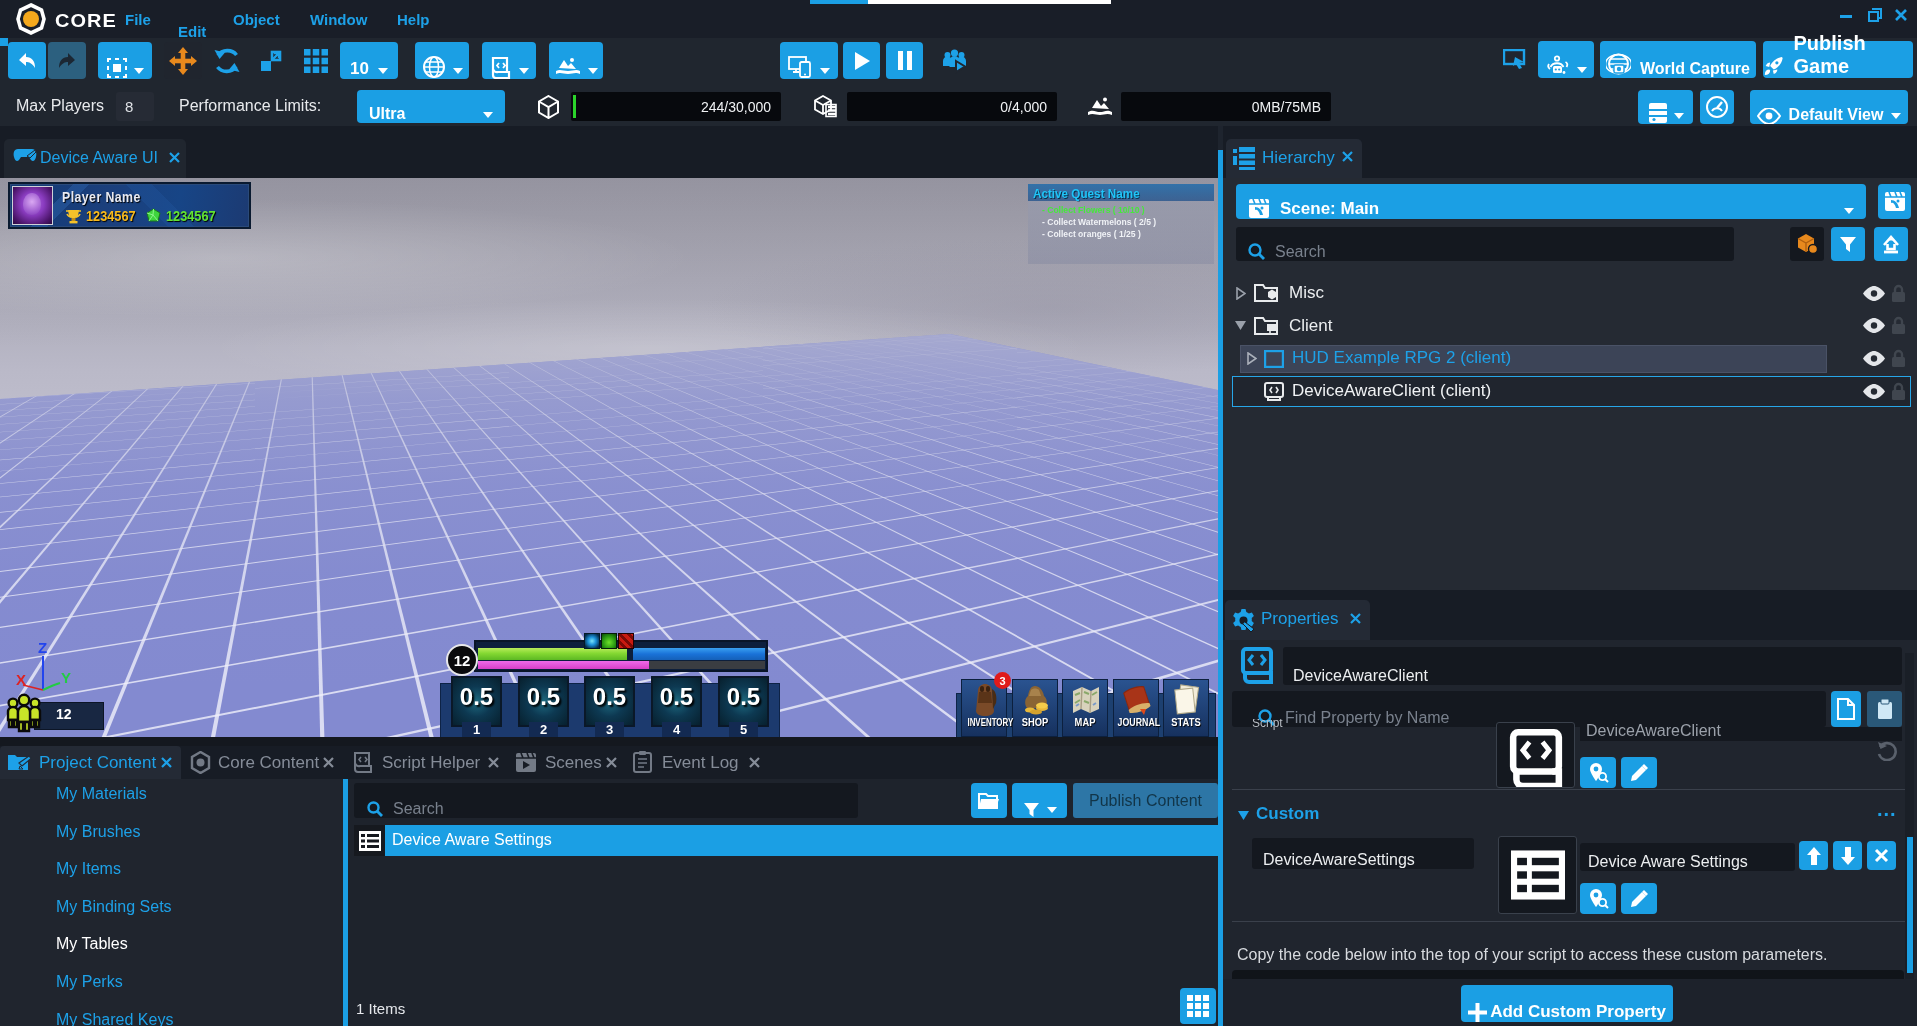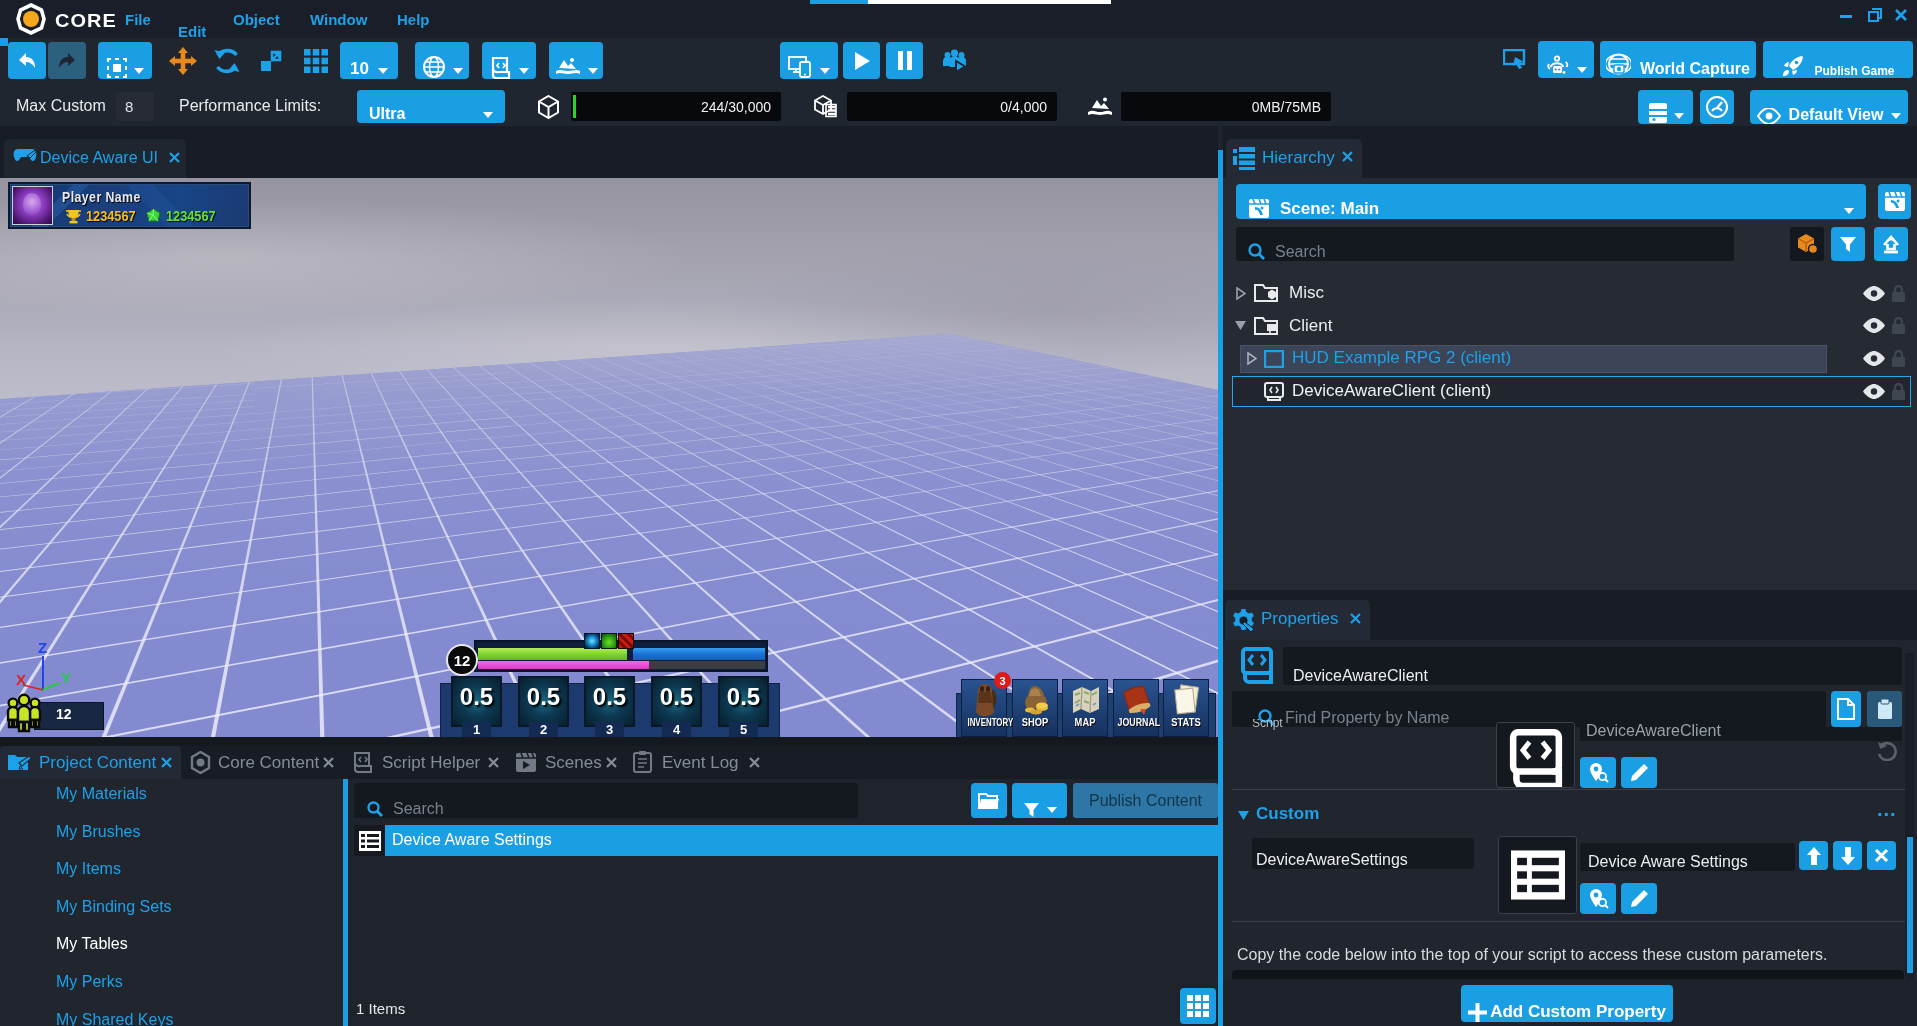--- a/index.html
+++ b/index.html
@@ -204,25 +204,25 @@
 <span class="wtxt" style="font-size:16px">World Capture</span>
   </div>
 <div class="a blue row" style="left:1763px;top:41px;width:150px;height:37px;justify-content:center;gap:9px">
 <svg width="24" height="24" viewBox="0 0 24 24">
       <g fill="#fff">
         <path d="M21 2 C15 3 10 7 8 12 L12 16 C17 14 21 9 22 3 Z"></path>
         <path d="M7 13 L3 12 C4 9 6 8 8 8 Z M11 17 L12 21 C15 20 16 18 16 16 Z M2 22 C2 18 4 16 7 16 L8 17 C8 20 6 22 2 22 Z"></path>
         <circle cx="15.5" cy="8.5" r="1.8" fill="#1b9fe4"></circle>
       </g>
     </svg>
-<span class="wtxt" style="font-size:12px">Publish Game</span>
+<span class="wtxt" style="font-size:20px">Publish Game</span>
   </div>
 
 <div class="a" style="left:0;top:88px;width:1917px;height:38px;background:#20262f"></div>
-<div class="a" style="left:16px;top:97px;color:#e8eaed;font-size:16px">Max Custom</div>
+<div class="a" style="left:16px;top:97px;color:#e8eaed;font-size:16px">Max Players</div>
 <div class="a ctr" style="left:116px;top:92px;width:38px;height:29px;background:#262b35;border-radius:3px;color:#dfe2e6;font-size:15px;justify-content:flex-start;padding-left:9px">8</div>
 <div class="a" style="left:179px;top:97px;color:#e8eaed;font-size:16px">Performance Limits:</div>
 <div class="a blue row" style="left:357px;top:90px;width:148px;height:33px;justify-content:space-between;padding:0 12px">
 <span class="wtxt" style="font-size:16px">Ultra</span>
     <div class="car"></div>
   </div>
 
 <svg class="a" style="left:537px;top:95px" width="23" height="24" viewBox="0 0 23 24">
     <path d="M11.5 1 L21 6.5 V17.5 L11.5 23 L2 17.5 V6.5 Z M2 6.5 L11.5 12 L21 6.5 M11.5 12 V23" fill="none" stroke="#fff" stroke-width="2"></path>
   </svg>
@@ -432,20 +432,29 @@
         <rect x="4.5" y="13" width="8" height="2.4" fill="#f5c22a"></rect>
       </svg>
   <div class="a" style="left:76px;top:23px;color:#f8ba1c;font-size:15px;font-weight:bold;transform:scaleX(.85);transform-origin:left;text-shadow:1px 1px 1px #000">1234567</div>
   <svg class="a" style="left:135px;top:24px" width="17" height="16" viewBox="0 0 17 16">
         <path d="M8.5 1 L15 5 L13 13 L4 13 L2 5 Z" fill="#3ed43e" stroke="#1a7a1a" stroke-width="1"></path>
         <path d="M8.5 1 L8 7 L13 13 M8 7 L4 13 M8 7 L2 5" stroke="#8af58a" stroke-width="1" fill="none"></path>
       </svg>
   <div class="a" style="left:156px;top:23px;color:#62e432;font-size:15px;font-weight:bold;transform:scaleX(.85);transform-origin:left;text-shadow:1px 1px 1px #000">1234567</div>
  </div>
 
+ <div class="a" style="left:1028px;top:6px;width:186px;height:80px">
+  <div class="a" style="left:0;top:0;width:186px;height:17px;background:linear-gradient(180deg,rgba(40,110,170,.9),rgba(30,80,140,.75));padding-left:5px">
+   <span style="color:#20c4f8;font-weight:bold;font-size:13px;text-shadow:1px 1px 0 #083048;display:inline-block;transform:scaleX(.9);transform-origin:left">Active Quest Name</span></div>
+  <div class="a" style="left:0;top:17px;width:186px;height:63px;background:linear-gradient(180deg,rgba(150,155,175,.55),rgba(130,135,160,.45));padding:4px 0 0 14px">
+   <div style="color:#46e83c;font-size:9px;font-weight:bold;margin-bottom:2px;transform:scaleX(.95);transform-origin:left">- Collect Flowers ( 10/10 )</div>
+   <div style="color:#f0f2f6;font-size:9px;font-weight:bold;margin-bottom:2px;transform:scaleX(.95);transform-origin:left">- Collect Watermelons ( 2/5 )</div>
+   <div style="color:#f0f2f6;font-size:9px;font-weight:bold;transform:scaleX(.95);transform-origin:left">- Collect oranges ( 1/25 )</div>
+  </div>
+ </div>
 
  <div class="a" style="left:474px;top:462px;width:294px;height:32px;background:#0d1f3c;border:2px solid #091528"></div>
  <div class="a" style="left:478px;top:470px;width:149px;height:12px;background:linear-gradient(180deg,#b8ec5a,#84d832 45%,#5cb823)"></div>
  <div class="a" style="left:633px;top:470px;width:132px;height:12px;background:linear-gradient(180deg,#3aa0f0,#1a72d8 50%,#1560b8)"></div>
  <div class="a" style="left:478px;top:483px;width:171px;height:8px;background:linear-gradient(180deg,#f06ae8,#d83fc8)"></div>
  <div class="a" style="left:649px;top:483px;width:116px;height:8px;background:#3a3d42"></div>
 
  <div class="a" style="left:584px;top:455px;width:16px;height:16px;background:radial-gradient(circle,#7ae4f8 0%,#1a90d8 40%,#052a48 85%);border:1px solid #041a28"></div>
  <div class="a" style="left:601px;top:455px;width:16px;height:16px;background:radial-gradient(circle at 50% 60%,#6ee02a 0%,#2a9a12 55%,#0a4a08 100%);border:1px solid #041a08"></div>
  <div class="a" style="left:618px;top:455px;width:16px;height:16px;background:repeating-linear-gradient(45deg,#c81a10 0 3px,#7a0a06 3px 6px);border:1px solid #200202"></div>
@@ -854,21 +863,21 @@
     <path d="M4 6 A8.5 8.5 0 1 1 3 13" fill="none" stroke="#5a616c" stroke-width="2.6"></path>
     <path d="M2 1 L4.5 8 L11 5 Z" fill="#5a616c"></path>
   </svg>
 <div class="a" style="left:1232px;top:789px;width:680px;height:1px;background:#3a404b"></div>
 
 <svg class="a" style="left:1237px;top:810px" width="13" height="11" viewBox="0 0 13 11">
     <path d="M1 1 H12 L6.5 10 Z" fill="#1da1e8"></path>
   </svg>
 <div class="a" style="left:1256px;top:804px;color:#1da1e8;font-size:17px;font-weight:bold">Custom</div>
 <div class="a" style="left:1877px;top:798px;color:#1da1e8;font-size:20px;font-weight:bold;letter-spacing:1px">...</div>
-<div class="a row" style="left:1252px;top:838px;width:222px;height:31px;background:#14181f;border-radius:3px;padding-left:4px;color:#eceef0;font-size:16px">DeviceAwareSettings</div>
+<div class="a row" style="left:1252px;top:838px;width:222px;height:31px;background:#14181f;border-radius:3px;padding-left:11px;color:#eceef0;font-size:16px">DeviceAwareSettings</div>
 <div class="a ctr" style="left:1498px;top:836px;width:79px;height:78px;background:#14181f;border:1px solid #3a414c;border-radius:3px">
 <svg width="54" height="50" viewBox="0 0 22 20">
       <rect x="0" y="0" width="22" height="20" fill="#fff"></rect>
       <g fill="#14181f">
         <rect x="2.5" y="3" width="4" height="3"></rect>
         <rect x="8.5" y="3" width="11" height="3"></rect>
         <rect x="2.5" y="8.5" width="4" height="3"></rect>
         <rect x="8.5" y="8.5" width="11" height="3"></rect>
         <rect x="2.5" y="14" width="4" height="3"></rect>
         <rect x="8.5" y="14" width="11" height="3"></rect>

